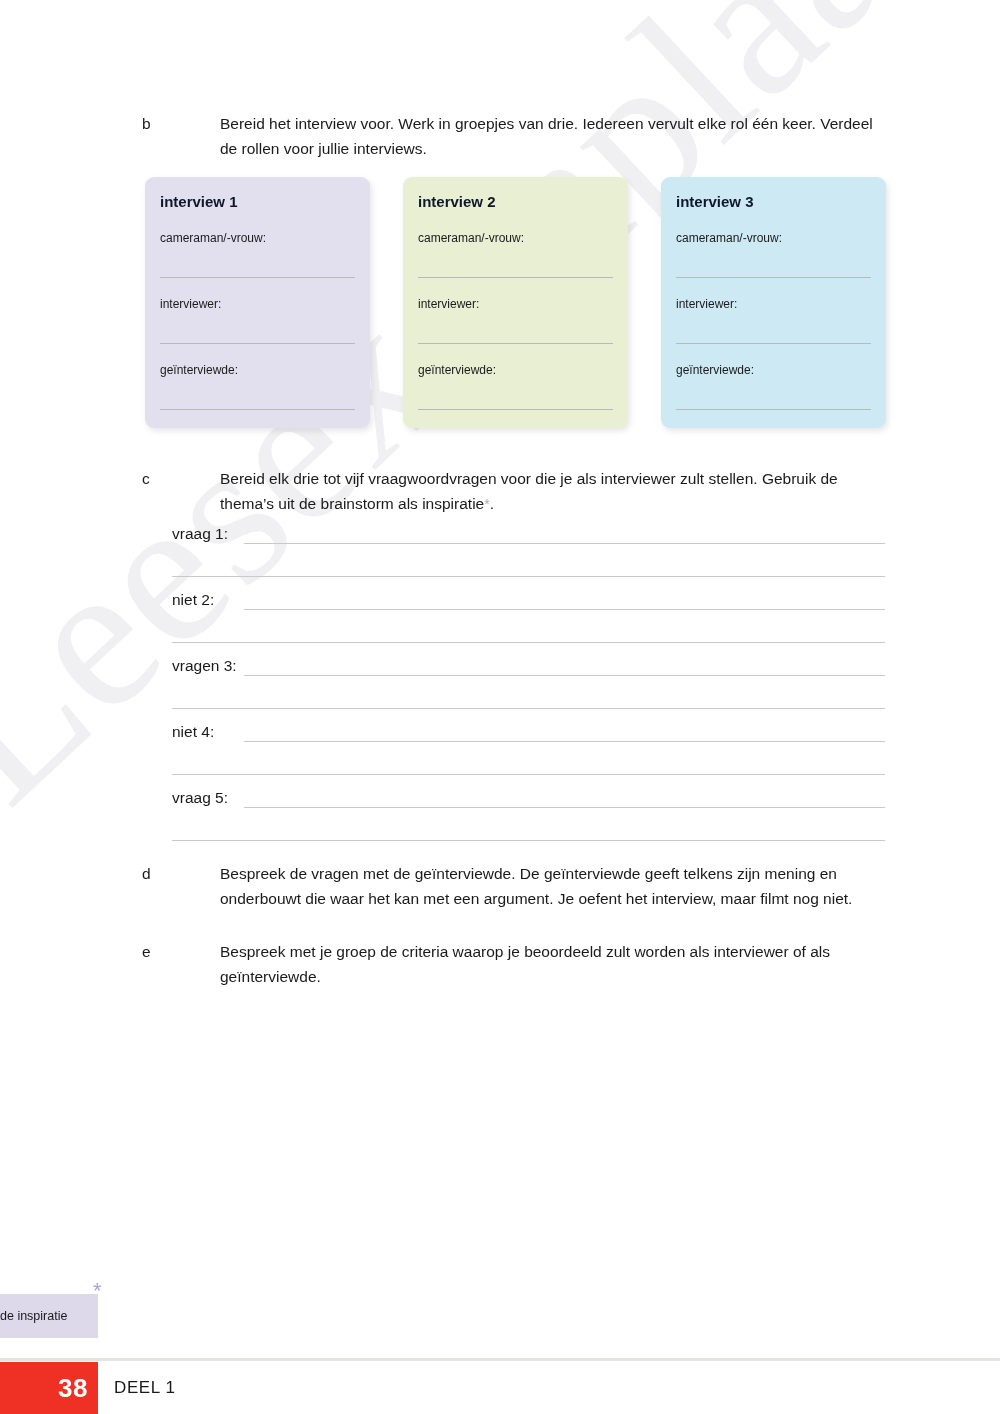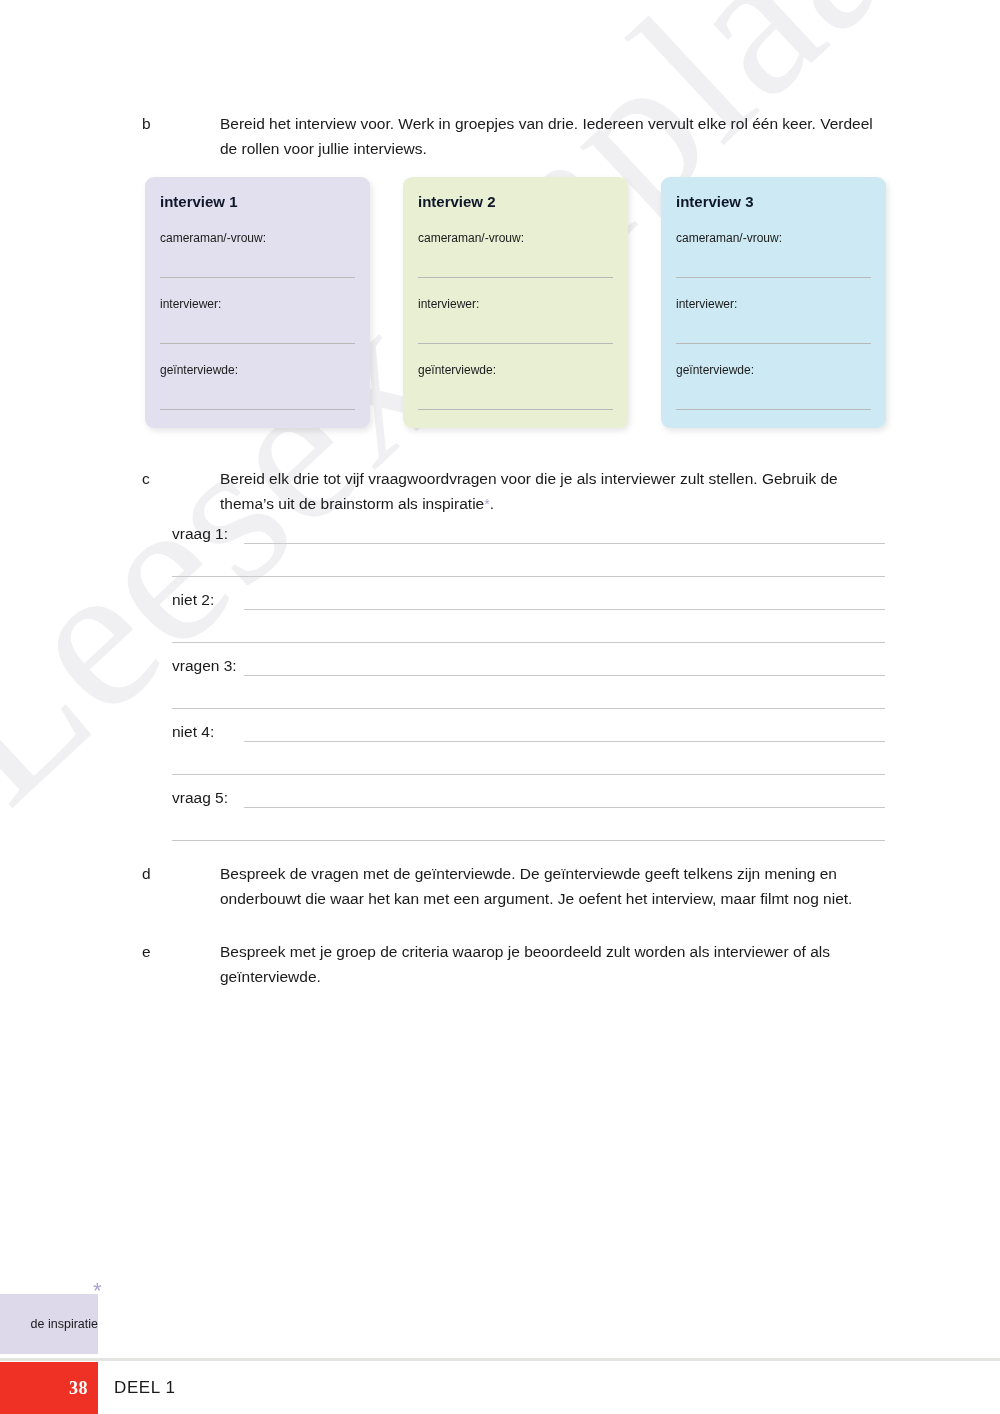--- a/index.html
+++ b/index.html
@@ -153,25 +153,25 @@
   }
 
   
   #footer { position: absolute; left: 0; bottom: 0; width: 1000px; height: 134px; }
 
   #inspiratie-tab {
     position: absolute;
     left: 0;
     top: 14px;
     width: 98px;
-    height: 60px;
+    height: 44px;
     background: #ddd9ea;
     display: flex;
     align-items: center;
-    justify-content: flex-end;
+    justify-content: flex-start;
   }
   #inspiratie-tab span {
     font-size: 12.5px;
     color: #1a1a1a;
   }
   #tab-asterisk {
     position: absolute;
     left: 93px;
     top: 0px;
     font-size: 22px;
@@ -195,24 +195,23 @@
     width: 98px;
     height: 52px;
     background: #ee3124;
     display: flex;
     align-items: center;
     justify-content: flex-end;
     padding-right: 10px;
   }
   #page-number-box span {
     color: #ffffff;
-    font-size: 18px;
+    font-size: 26px;
     font-weight: bold;
     letter-spacing: 0.5px;
-    font-family: Liberation Serif, serif;
   }
 
   #deel-label {
     position: absolute;
     left: 114px;
     top: 82px;
     height: 52px;
     display: flex;
     align-items: center;
     font-size: 17px;

